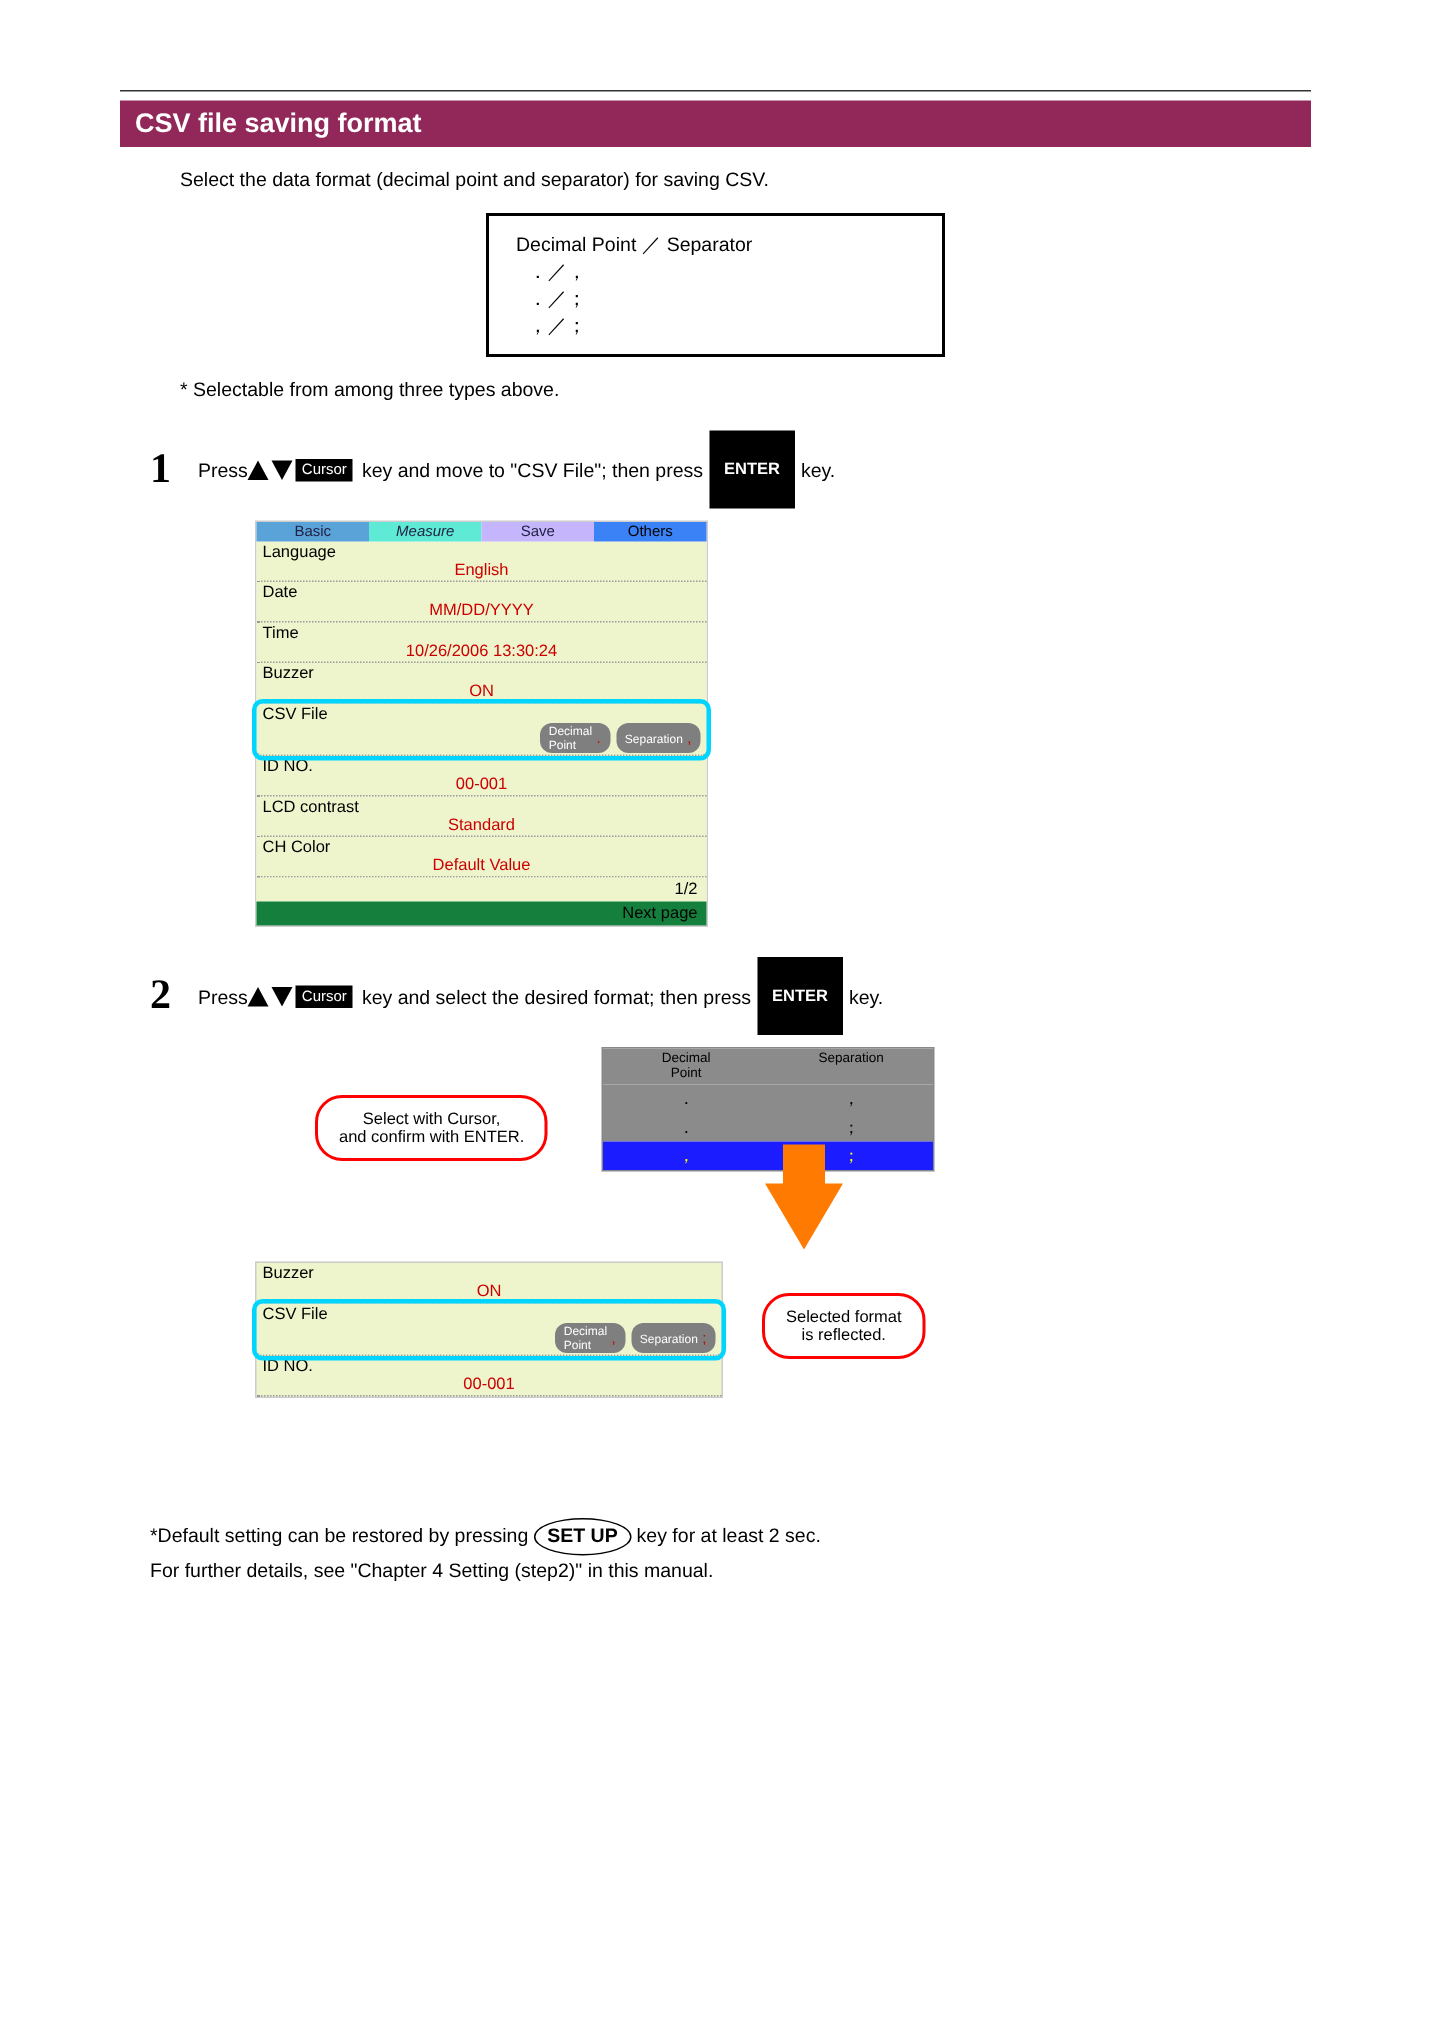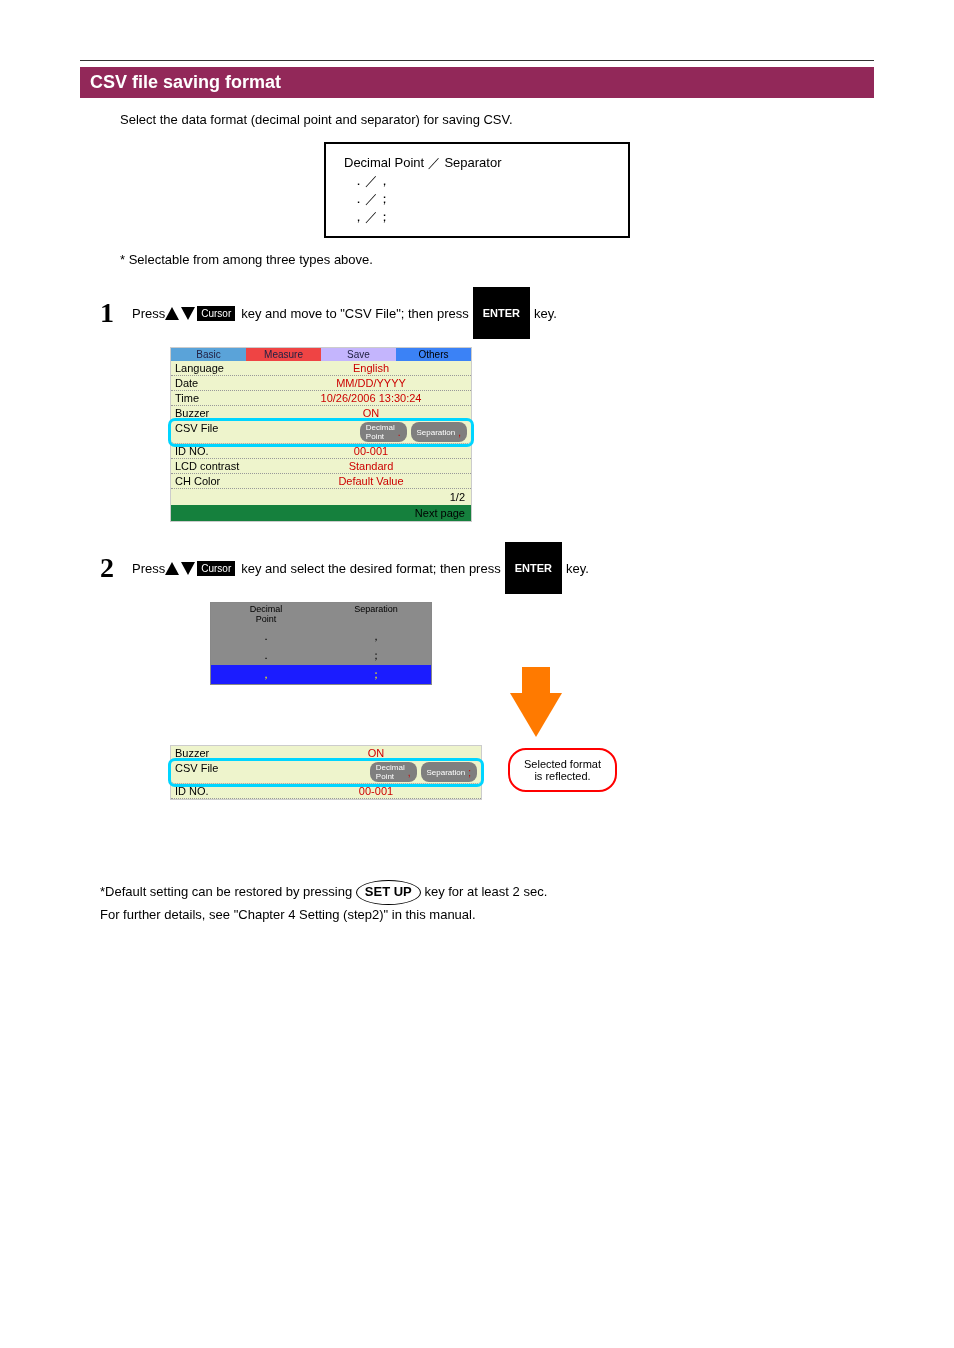--- a/index.html
+++ b/index.html
@@ -108,30 +108,31 @@
     font-style: italic;
     font-weight: bold;
     font-size: 14px;
   }
   .tabs {
     display: flex;
     font-size: 10px;
   }
   .tabs div { flex: 1; text-align: center; padding: 1px 0; }
   .tab-basic { background: #5aa3d9; color: #224; }
-  .tab-meas  { background: #ef4444; color: #224; }
+  .tab-meas  { background: #5eead4; color: #224; font-style: italic; }
   .tab-save  { background: #c4b5fd; color: #224; }
   .tab-other { background: #3b82f6; color: #000; }
   .rows {
     background: #eef4cc;
   }
   .row {
     display: flex;
     border-bottom: 1px dotted #999;
     padding: 1px 4px;
+    flex-direction: column;
   }
   .row .lab { width: 100px; color: #000; }
   .row .val { flex: 1; color: #c00; text-align: center; }
   .row.csv {
     outline: 3px solid #00d5ff;
     border-radius: 4px;
     position: relative;
   }
   .csv-cells {
     display: flex;
@@ -335,20 +336,22 @@
   <span>Press </span>
   <span class="tri tri-up"></span>
   <span class="tri tri-down"></span>
   <span class="cursor-chip">Cursor</span>
   <span> key and select the desired format; then press </span>
   <span class="enter-chip">ENTER</span>
   <span> key.</span>
 </div>
 
 <div class="sel-wrap">
+  <div class="callout" style="white-space:pre-line">Select with Cursor,
+and confirm with ENTER.</div>
   <div class="selgrid">
     <div class="head">
       <div style="white-space:pre-line">Decimal
 Point</div>
       <div>Separation</div>
     </div>
     <div class="selrow g">
       <div>．</div>
       <div>，</div>
     </div>

